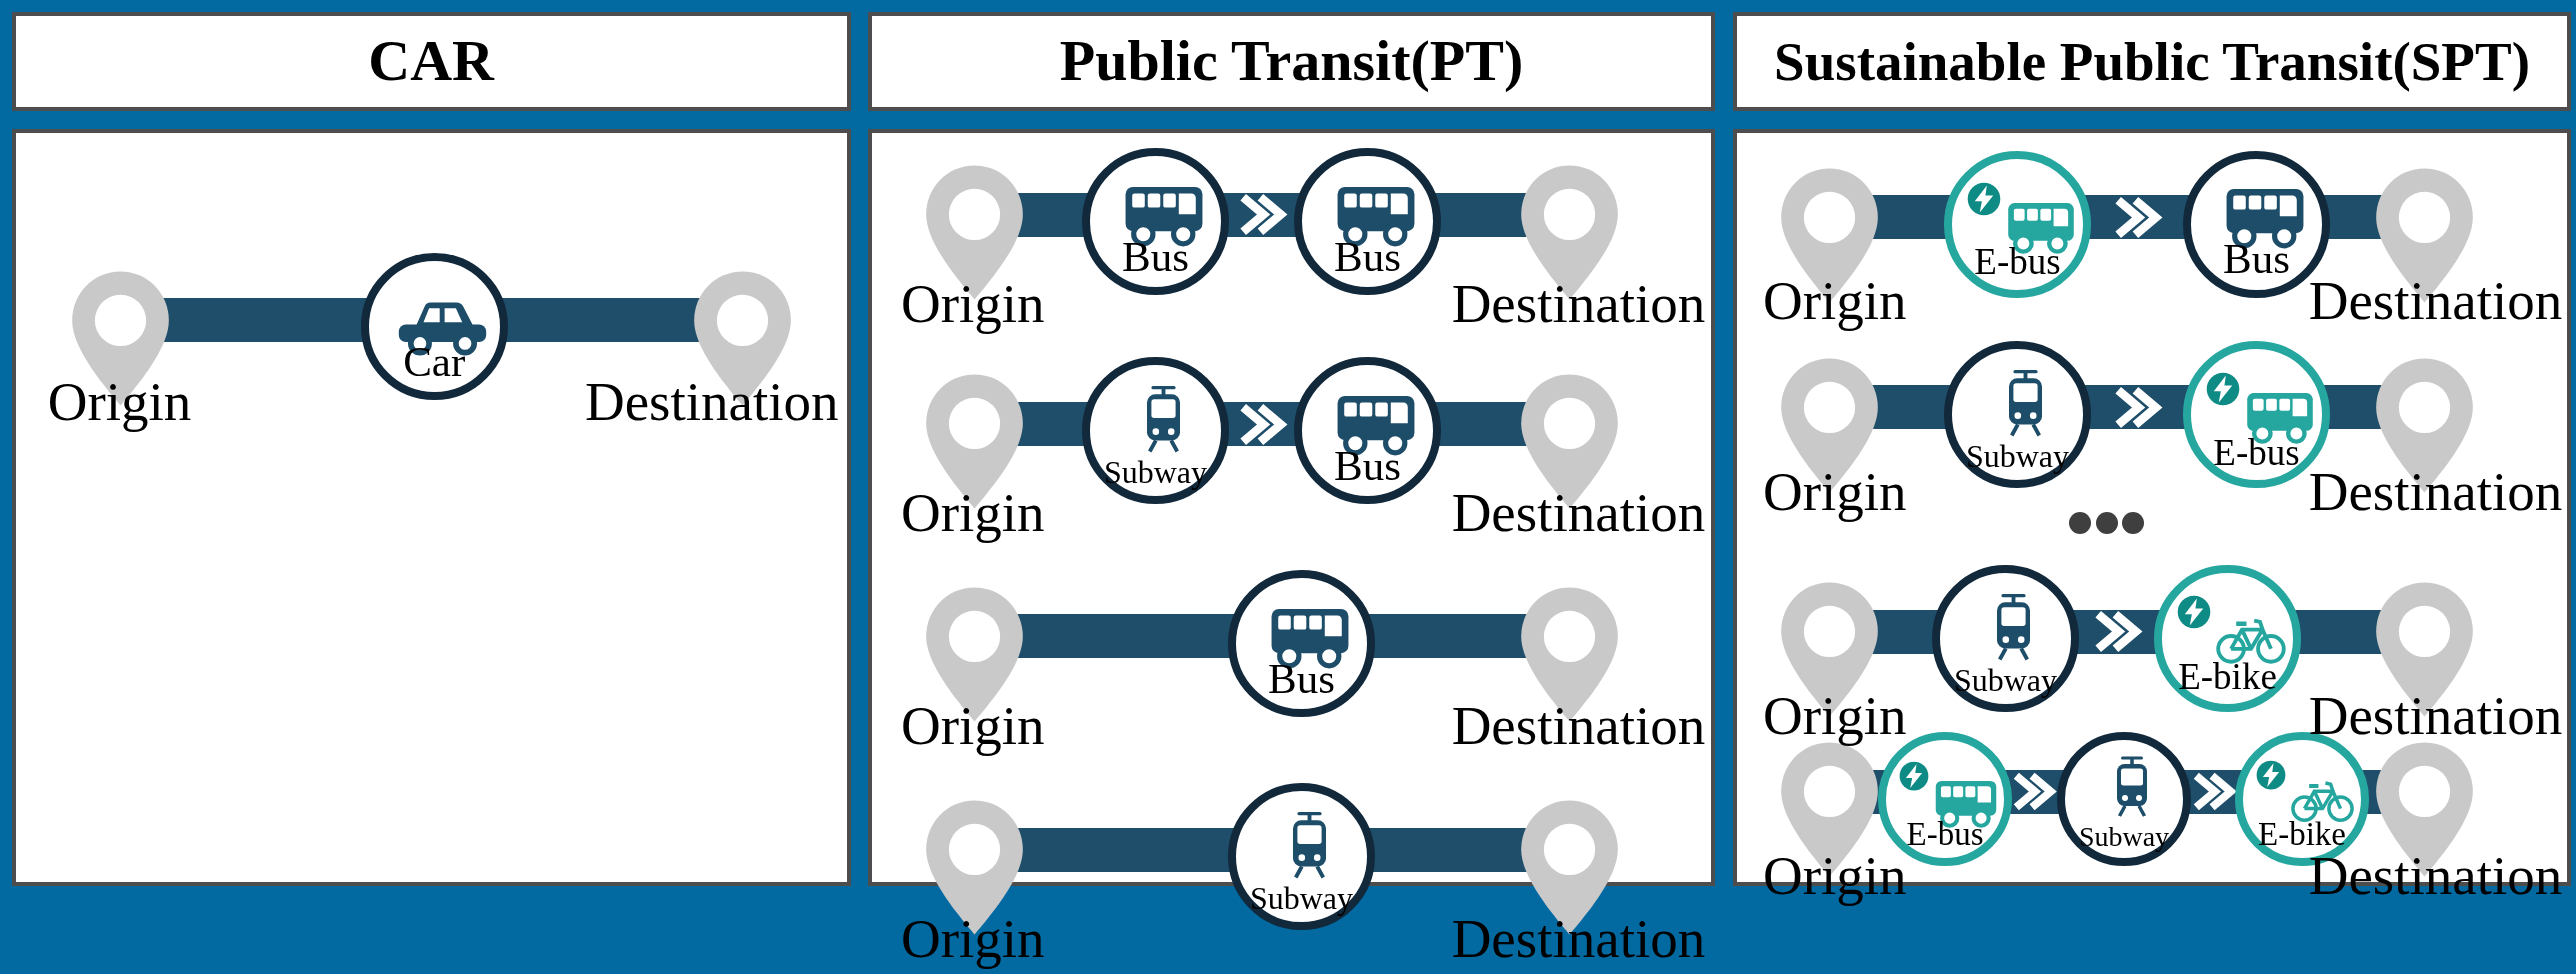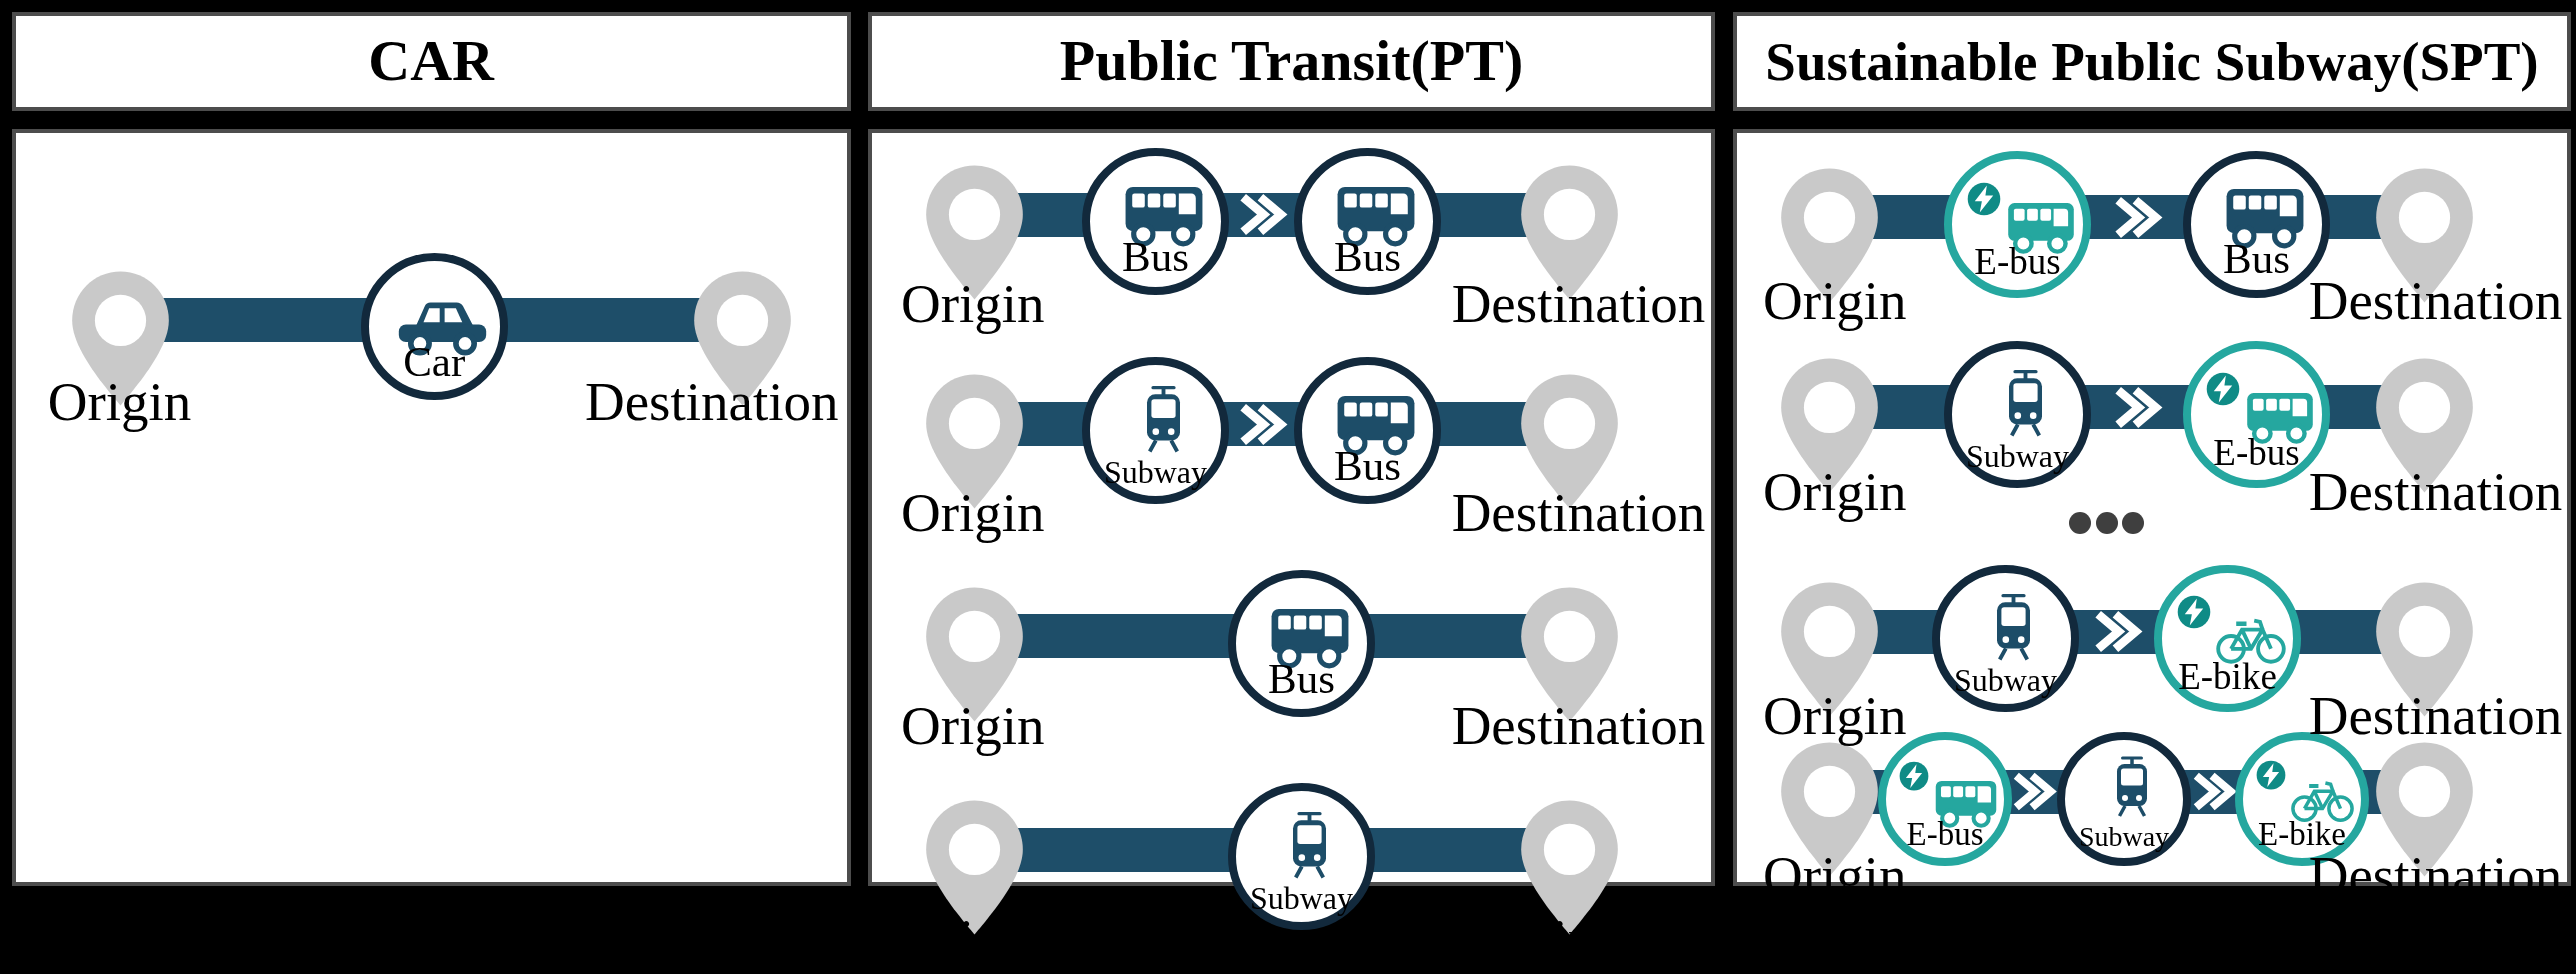--- a/index.html
+++ b/index.html
@@ -1,16 +1,16 @@
 <!DOCTYPE html>
 <html style="font-size:9.3px"><head>
 <meta charset="utf-8">
 <style>
   html,body{margin:0;padding:0;background:#fff;}
-  .page{position:relative;width:2576px;height:975px;background:#000000;overflow:hidden;
+  .page{position:relative;width:2576px;height:975px;background:#0369a1;overflow:hidden;
         font-family:"Liberation Serif","DejaVu Serif",serif;color:#000;}
   .hbox{position:absolute;top:11.7px;height:99px;background:#fff;border:4.7px solid #4d4d4d;
         box-sizing:border-box;display:flex;align-items:center;justify-content:center;}
   .htitle{font-weight:bold;font-size:58px;line-height:1;white-space:nowrap;}
   .htitle.small{font-size:55px;}
   .mbox{position:absolute;top:129px;height:757px;background:#fff;border:4.7px solid #4d4d4d;
         box-sizing:border-box;}
   .bar{position:absolute;height:44px;background:#1e4e69;z-index:1;}
   .pin{position:absolute;width:99px;height:146px;z-index:2;color:#c9c9c9;}
   .chev{position:absolute;width:54px;height:47px;z-index:2;color:#ffffff;}
@@ -197,21 +197,21 @@
             <use href="#sym-subway"></use>
           </svg>
         <div class="clabel" style="bottom:8.2px;font-size:32px;">Subway</div>
       </div>
       <div class="loc" style="left:29px;top:778px;">Origin</div>
       <div class="loc r" style="right:5.8px;top:778px;">Destination</div>
     </div>
   </div>
 
   <div class="hbox" style="left:1733px;width:838px;">
-    <div class="htitle small">Sustainable Public Subway(SPT)</div>
+    <div class="htitle small">Sustainable Public Transit(SPT)</div>
   </div>
   <div class="mbox" style="left:1733px;width:838px;">
 
     <div>
       <div class="bar" style="left:92px;top:62px;width:596px;"></div>
       <svg class="pin" viewBox="0 0 170 250" style="left:43px;top:33px;">
           <use href="#sym-pin"></use>
         </svg>
       <svg class="pin" viewBox="0 0 170 250" style="left:638px;top:33px;">
           <use href="#sym-pin"></use>

